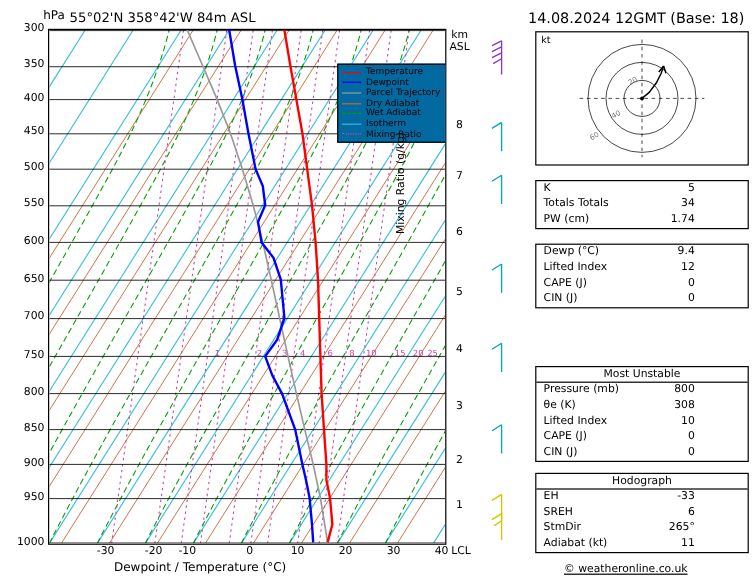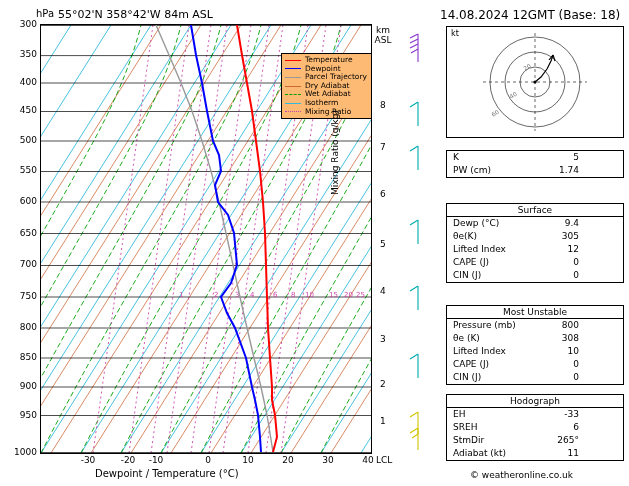--- a/index.html
+++ b/index.html
@@ -46,21 +46,21 @@
     transform:rotate(-90deg);
     transform-origin:left top;
     font-size:9px;
     white-space:nowrap;
     color:#000;
   }
 
   
   #legend{
     left:240px;top:28px;width:122px;
-    border:1px solid #000;background:#fdba74;
+    border:1px solid #000;background:#0369a1;
     padding:2px 3px;font-size:7.5px;line-height:8.6px;
   }
   #legend .row{display:flex;align-items:center;height:8.6px;}
   #legend .sw{width:16px;height:0;border-top:1.4px solid #000;margin-right:4px;}
 
   
   #barbs{left:398px;top:24px;width:40px;height:430px;}
 
   
   #hodo{
@@ -78,21 +78,21 @@
   .tbl .hdr{text-align:center;border-bottom:1px solid #000;padding:1px 0;font-size:9px;}
   .tbl .row{display:flex;justify-content:space-between;padding:0 6px;line-height:13px;}
   .tbl .row .k{white-space:nowrap;}
   .tbl .row .v{white-space:nowrap;padding-right:38px;}
 
   #tbl-indices{top:150px;}
   #tbl-surface{top:203px;}
   #tbl-unstable{top:305px;}
   #tbl-hodo{top:394px;}
 
-  #copyright{left:470px;top:470px;font-size:9px;}
+  #copyright{left:470px;top:470px;font-size:9px;text-decoration:underline;}
 </style>
 </head>
 <body>
 
 <div class="abs" id="hpa-label">hPa</div>
 <div class="abs" id="station-label">55°02'N  358°42'W  84m ASL</div>
 <div class="abs" id="km-label">
   <span>km</span><br>
   <span>ASL</span>
 </div>
@@ -333,36 +333,35 @@
     <circle cx="88" cy="55" r="1.6" fill="#000000"></circle>
   </svg>
 </div>
 
 <div class="tbl" id="tbl-indices">
   <div class="row">
     <span class="k">K</span>
     <span class="v">5</span>
   </div>
   <div class="row">
+    <span class="k">Totals Totals</span>
+    <span class="v">34</span>
+  </div>
+  <div class="row">
     <span class="k">PW (cm)</span>
     <span class="v">1.74</span>
   </div>
 </div>
 
 <div class="tbl" id="tbl-surface">
-  <div class="hdr">Surface</div>
   <div class="row">
     <span class="k">Dewp (°C)</span>
     <span class="v">9.4</span>
   </div>
   <div class="row">
-    <span class="k">θe(K)</span>
-    <span class="v">305</span>
-  </div>
-  <div class="row">
     <span class="k">Lifted Index</span>
     <span class="v">12</span>
   </div>
   <div class="row">
     <span class="k">CAPE (J)</span>
     <span class="v">0</span>
   </div>
   <div class="row">
     <span class="k">CIN (J)</span>
     <span class="v">0</span>

